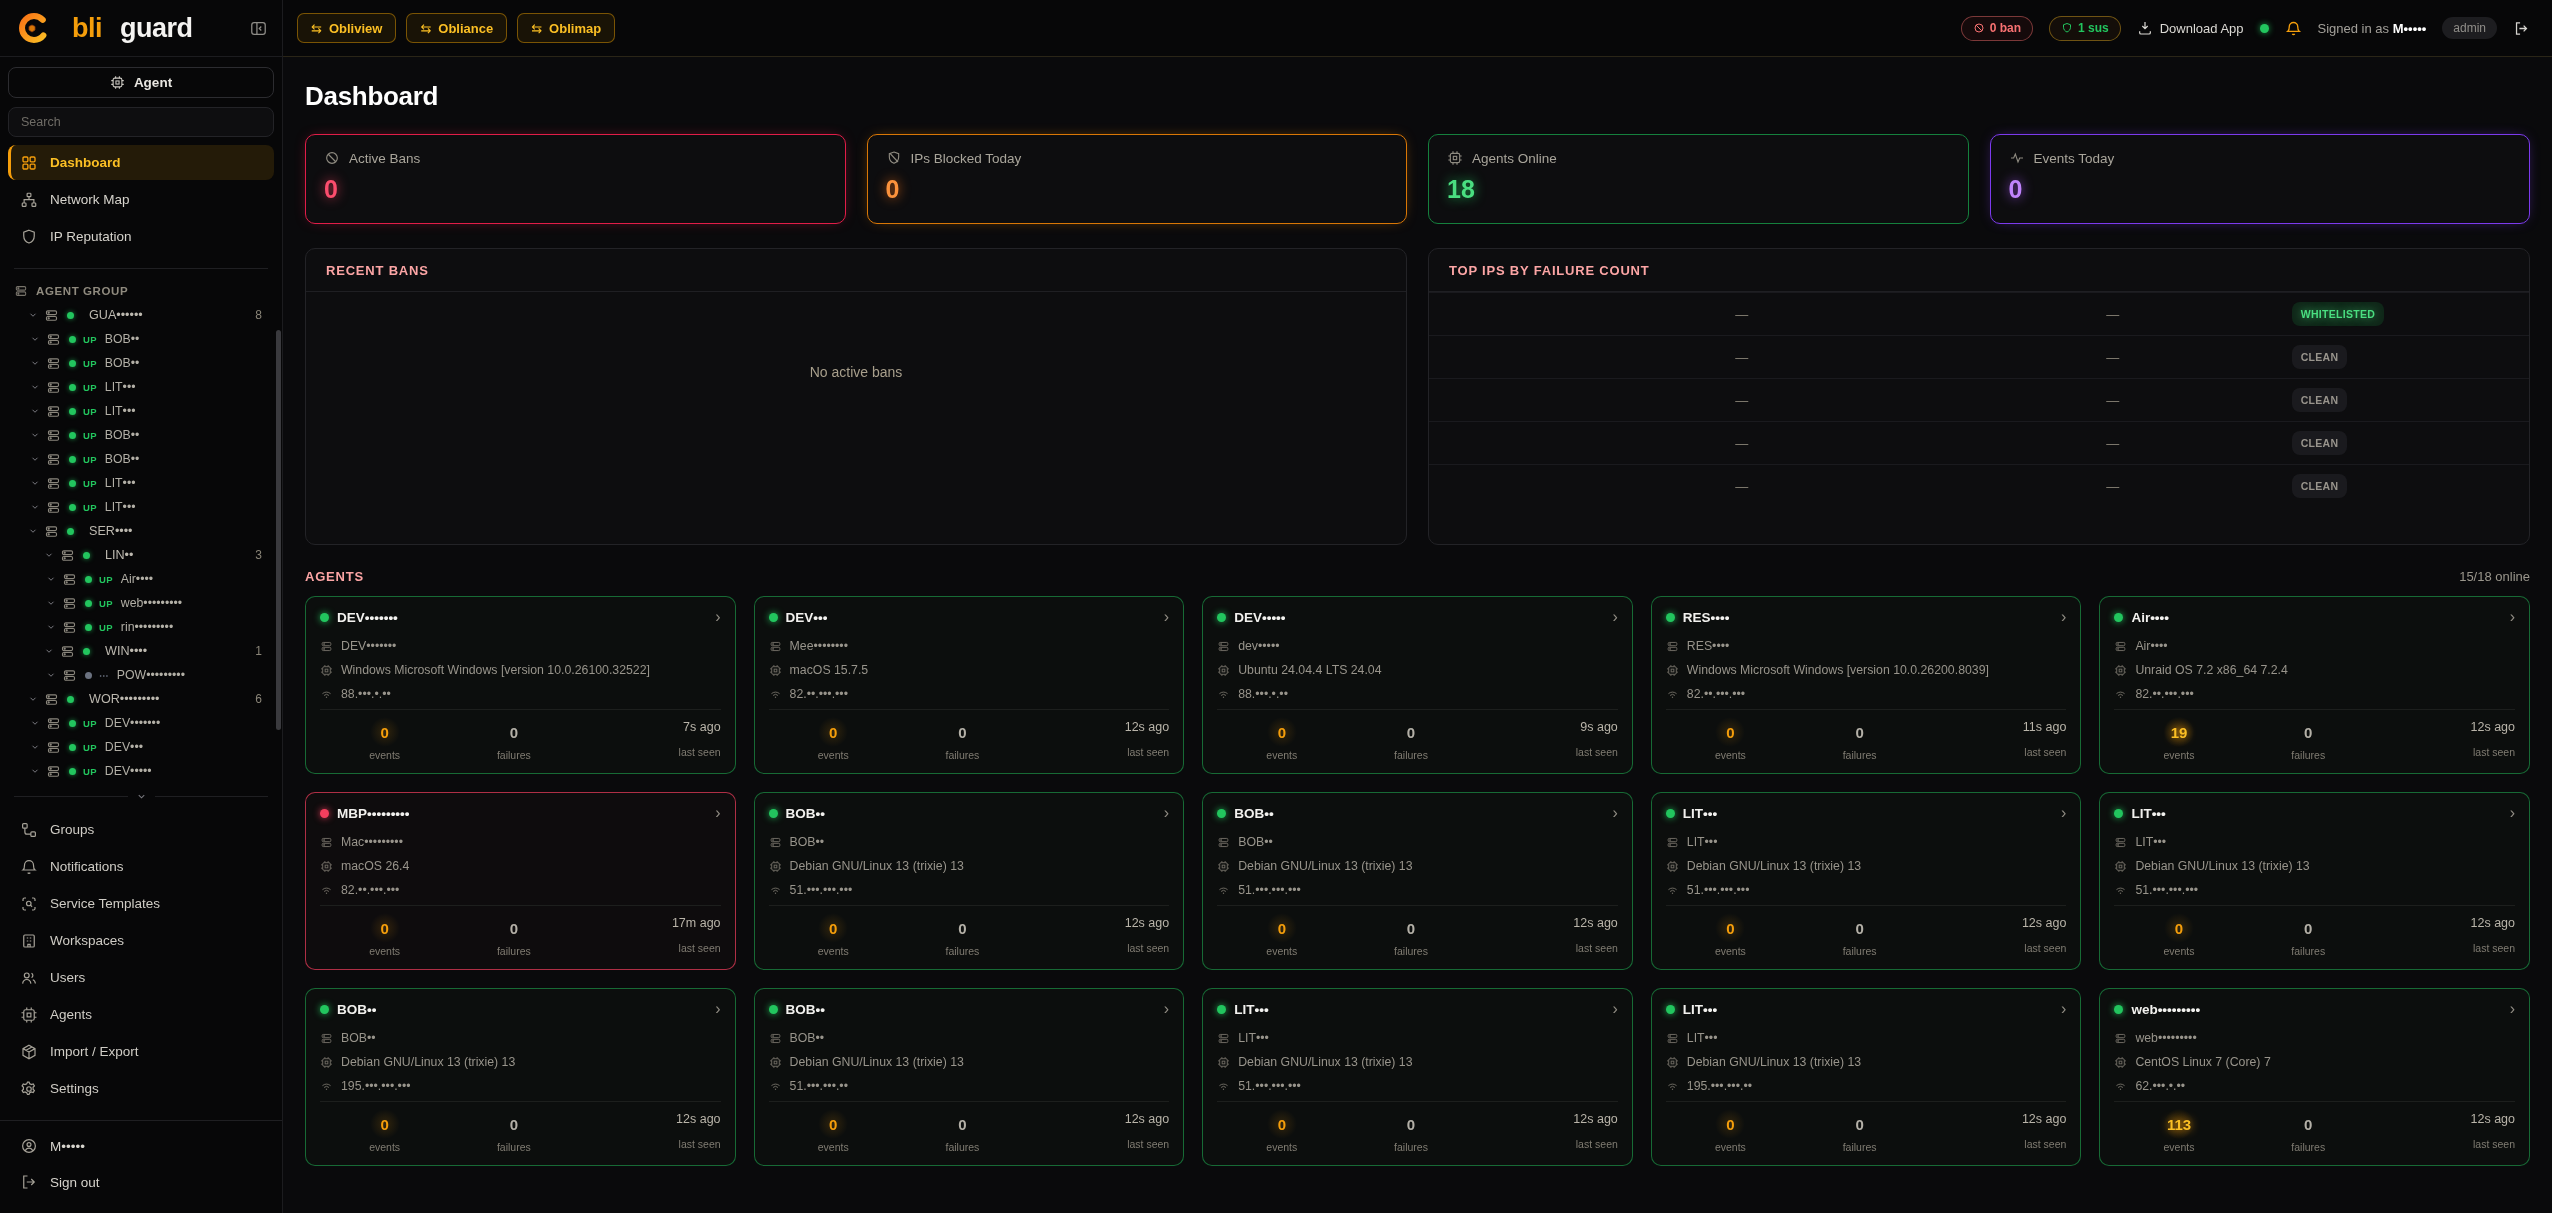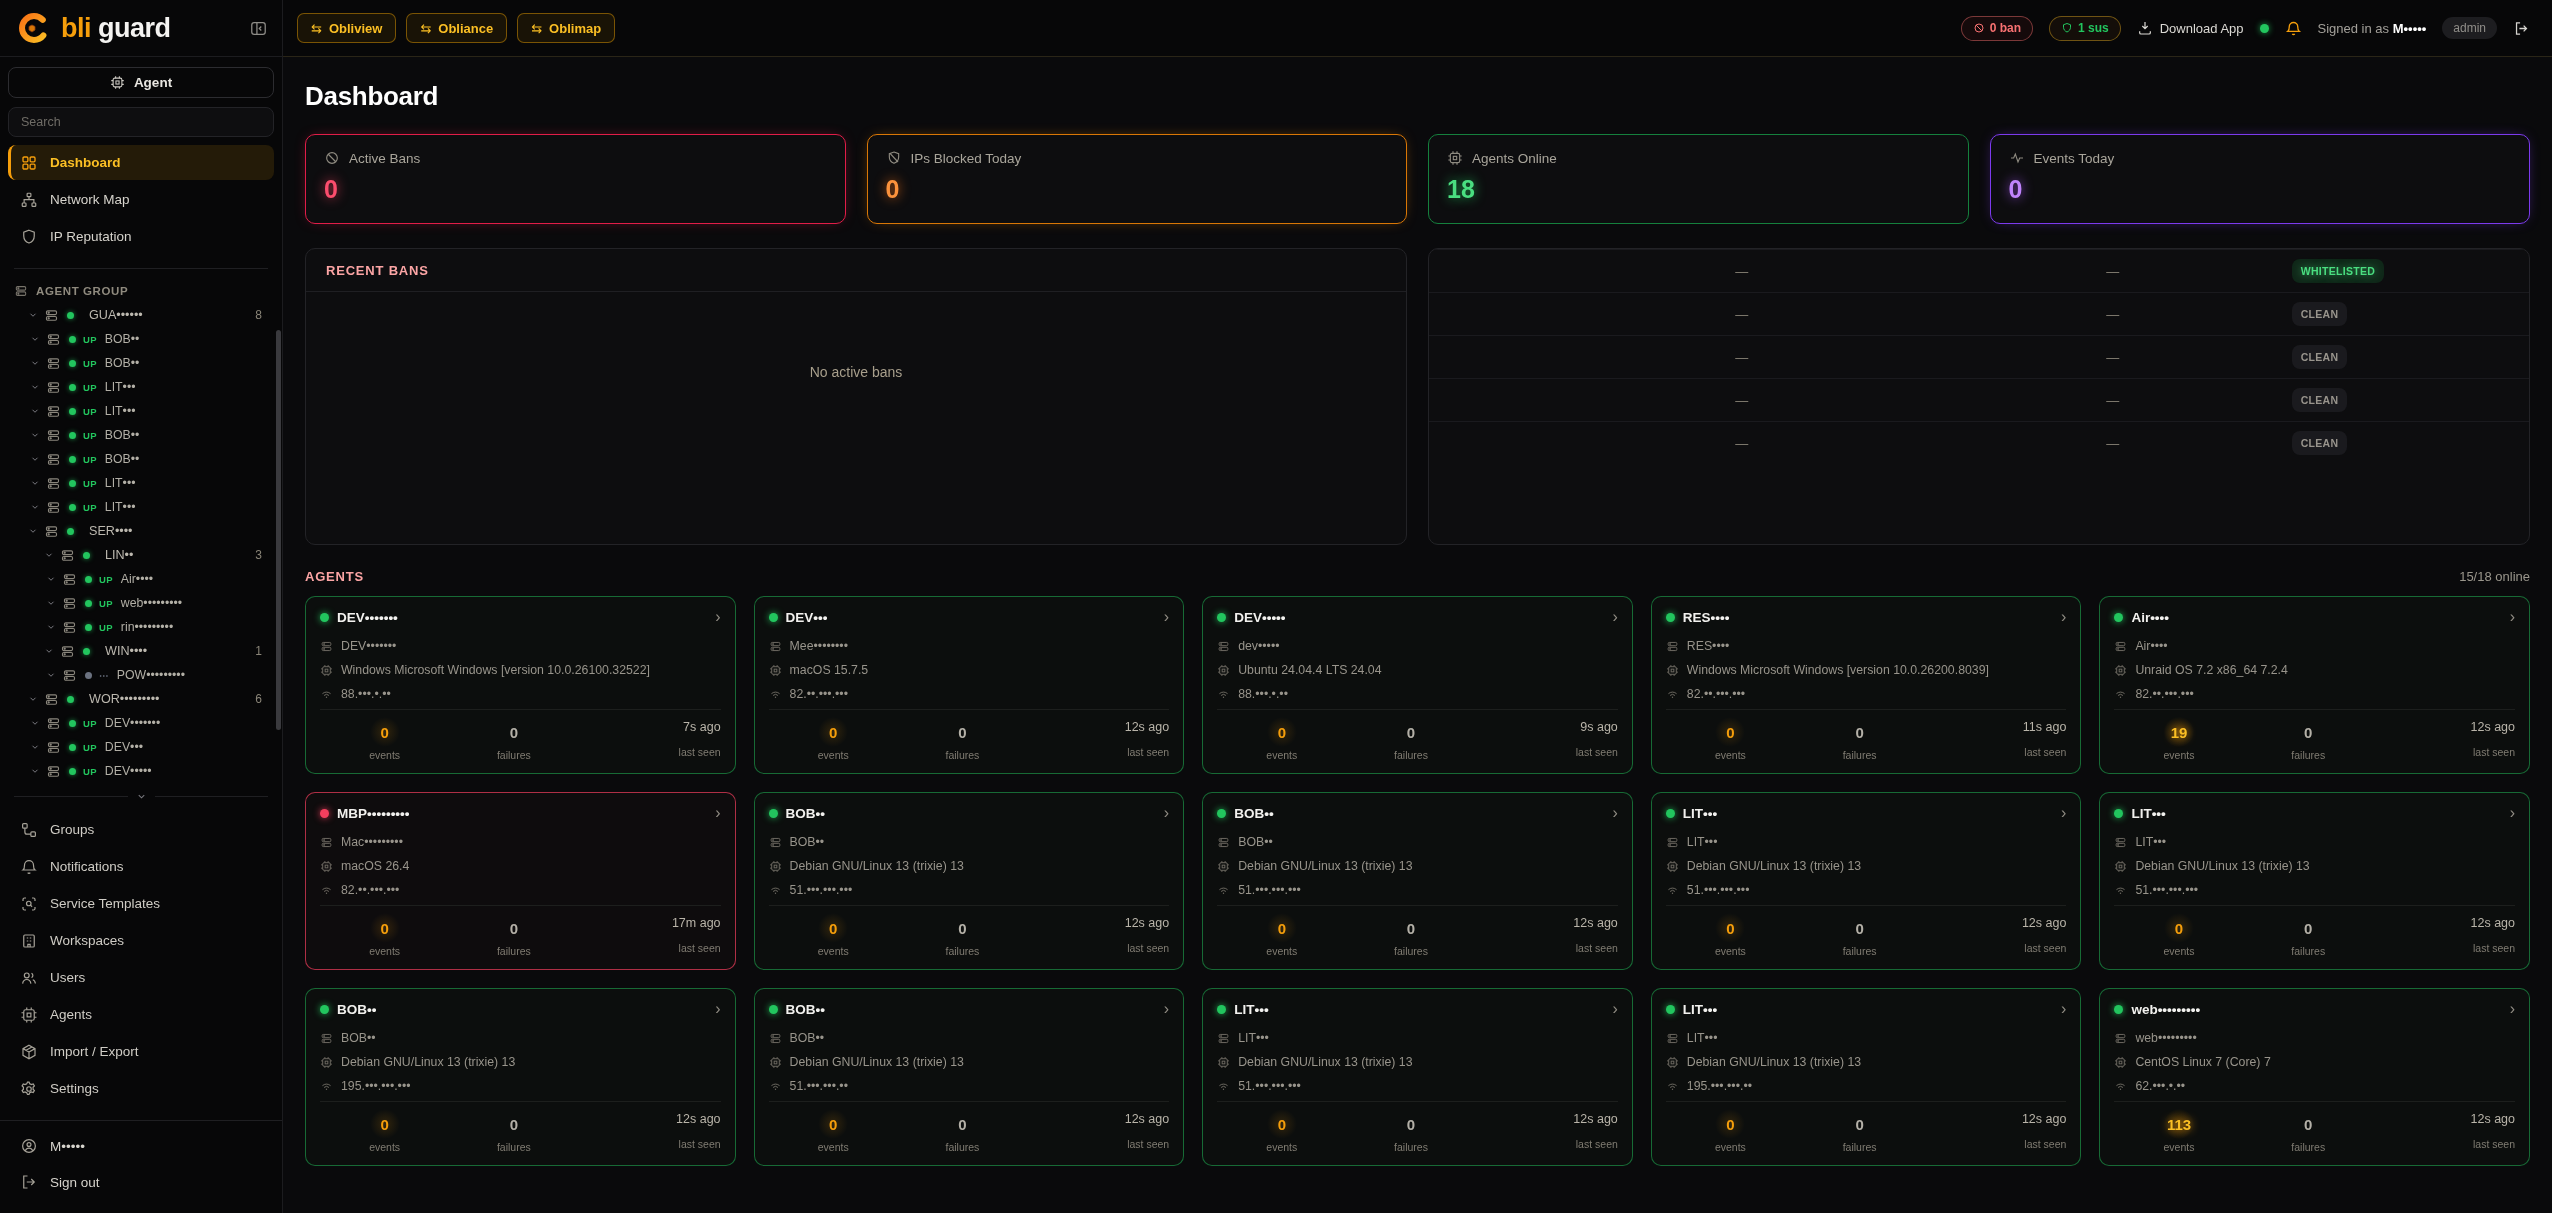--- a/index.html
+++ b/index.html
@@ -5,21 +5,21 @@
   * { margin:0; padding:0; box-sizing:border-box; }
   html,body { width:2552px; height:1213px; overflow:hidden; background:#060607;
     font-family:"Liberation Sans", sans-serif; -webkit-font-smoothing:antialiased; }
   .app { display:flex; width:2552px; height:1213px; }
 
   
   .sidebar { width:283px; height:100%; background:#070708; border-right:1px solid #1c1c1f;
     display:flex; flex-direction:column; position:relative; flex-shrink:0; }
   .logo-row { height:57px; display:flex; align-items:center; padding:0 14px 0 16px;
     border-bottom:1px solid #1c1c1f; }
-  .logo { display:flex; align-items:center; gap:7px; }
+  .logo { display:flex; align-items:center; gap:18px; }
   .logo svg { margin-right:2px; }
   .logo .l1 { font-size:27px; font-weight:800; color:#f59e0b; letter-spacing:-.5px; }
   .logo .l2 { font-size:27px; font-weight:800; color:#f4f3f1; letter-spacing:-.5px; }
   .collapse-btn { margin-left:auto; background:none; border:none; color:#8f8d88; cursor:pointer;
     display:flex; align-items:center; }
   .agent-select { margin:10px 8px 0; height:31px; width:calc(100% - 16px); display:flex;
     align-items:center; justify-content:center; gap:9px; background:transparent;
     border:1px solid #2c2c30; border-radius:8px; color:#e8e6e1; font-size:13.5px; font-weight:600;
     cursor:pointer; }
   .agent-select .ic { color:#cfccc5; }
@@ -879,20 +879,23 @@
 
       <div class="panels">
         <section class="panel">
           <div class="panel-head">
             <span class="panel-title">RECENT BANS</span>
           </div>
           <div class="empty-msg">No active bans</div>
         </section>
 
         <section class="panel">
+          <div class="panel-head">
+            <span class="panel-title">TOP IPS BY FAILURE COUNT</span>
+          </div>
           <div>
 
               <div class="tip-row">
                 <span></span>
                 <span>—</span>
                 <span></span>
                 <span>—</span>
                 <span class="badge whitelisted">WHITELISTED</span>
               </div>
 

